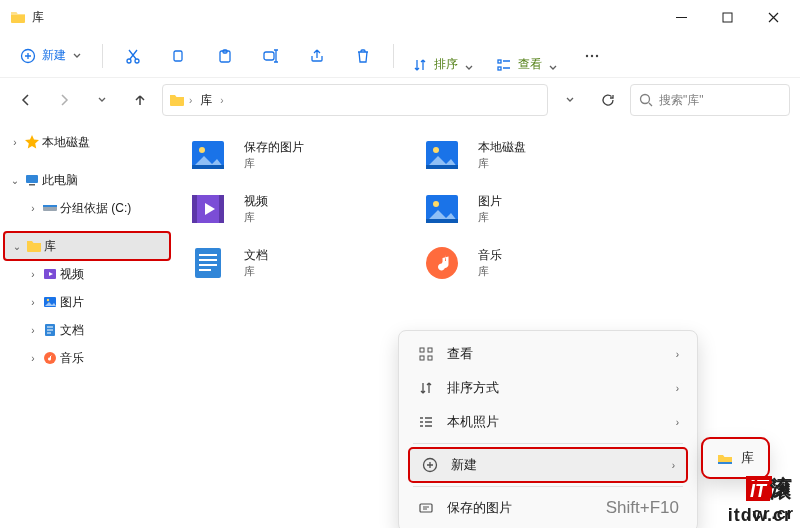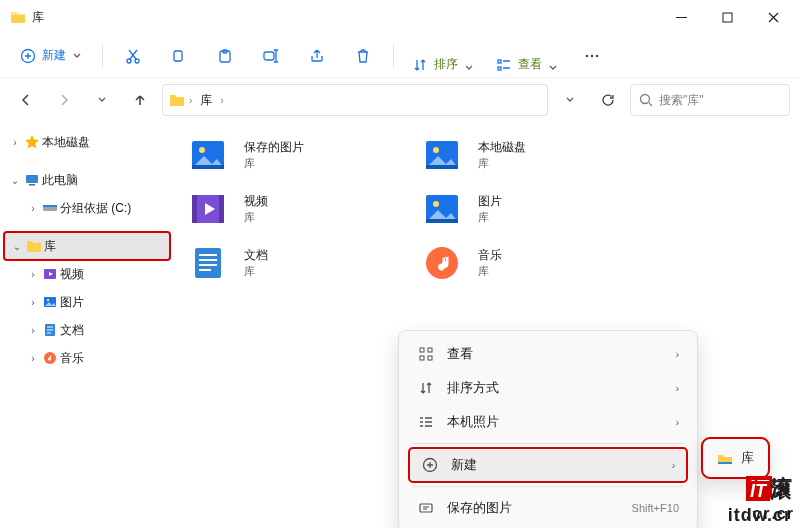--- a/index.html
+++ b/index.html
@@ -39,21 +39,21 @@
 .content { flex: 1; padding: 8px 12px; position: relative; }
 .grid { display: flex; flex-wrap: wrap; gap: 4px; width: 520px; }
 .libitem { width: 230px; height: 50px; display: flex; align-items: center; gap: 16px; padding: 2px; }
 .libico { width: 40px; height: 40px; display: flex; align-items: center; justify-content: center; }
 .libtxt .name { font-size: 12px; }
 .libtxt .sub { font-size: 11px; color: #606060; }
 
 .ctxmenu { position: absolute; left: 398px; top: 330px; width: 300px; background: #f9f9f9; border: 1px solid #e0e0e0; border-radius: 8px; box-shadow: 0 8px 20px rgba(0,0,0,.15); padding: 6px; }
 .ctxitem { height: 34px; display: flex; align-items: center; padding: 0 12px; gap: 12px; border-radius: 4px; font-size: 13px; }
 .ctxitem .arrw { margin-left: auto; color: #606060; font-size: 10px; }
-.ctxitem .short { margin-left: auto; color: #808080; font-size: 11px; }
+.ctxitem .short { margin-left: auto; color: #808080; font-size: 17px; }
 .ctxitem.hl { background: #eeeeee; }
 .ctxdiv { height: 1px; background: #e0e0e0; margin: 4px 8px; }
 .ctxico { width: 18px; display: flex; justify-content: center; color: #505050; }
 
 .submenu { position: absolute; left: 702px; top: 438px; background: #f9f9f9; border: 1px solid #e0e0e0; border-radius: 8px; box-shadow: 0 8px 20px rgba(0,0,0,.15); padding: 4px; }
 .subitem { height: 30px; display: flex; align-items: center; padding: 0 10px; gap: 8px; font-size: 13px; }
 
 .watermark { position: absolute; right: 6px; bottom: 4px; font-size: 20px; font-weight: bold; color: #222; letter-spacing: 1px; }
 .watermark .it { background: #d40000; color: #fff; padding: 0 3px; font-style: italic; }
 

